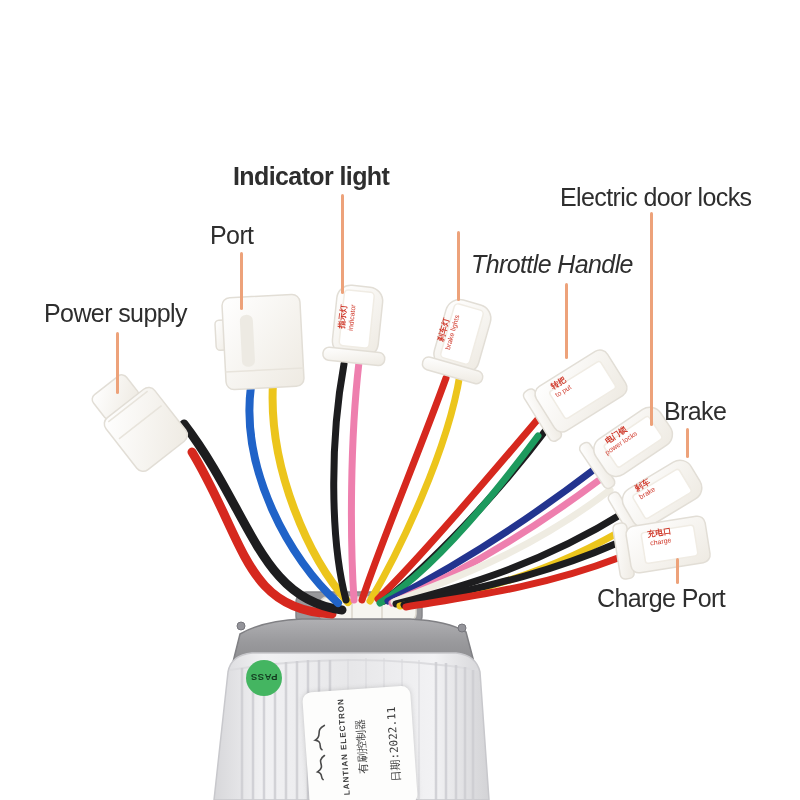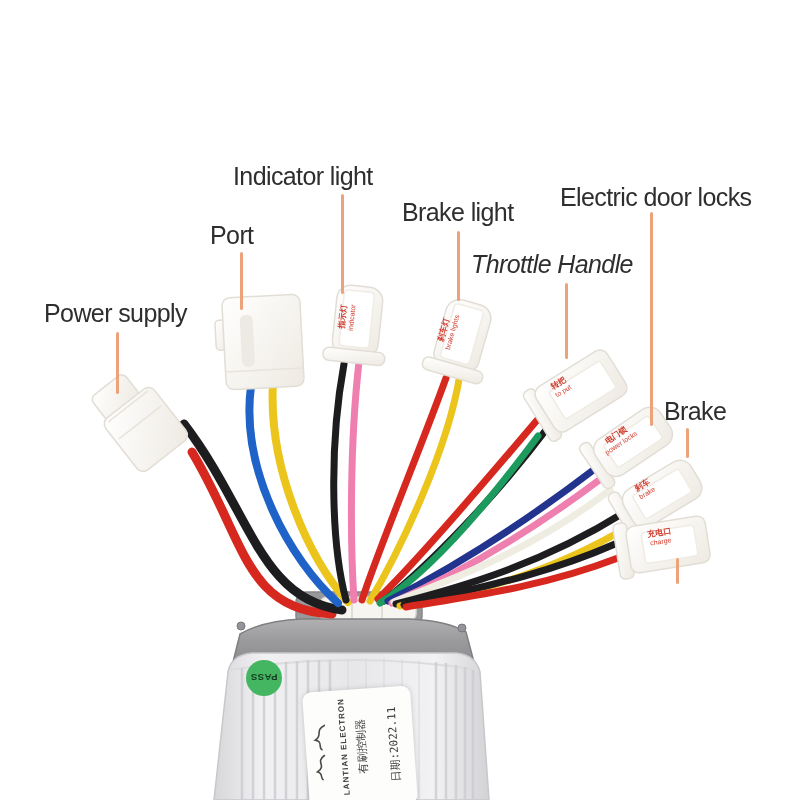--- a/index.html
+++ b/index.html
@@ -175,25 +175,25 @@
   <div class="leader" style="left:240px;top:252px;height:58px;"></div>
   <div class="leader" style="left:341px;top:194px;height:100px;"></div>
   <div class="leader" style="left:457px;top:231px;height:70px;"></div>
   <div class="leader" style="left:565px;top:283px;height:76px;"></div>
   <div class="leader" style="left:650px;top:212px;height:214px;"></div>
   <div class="leader" style="left:686px;top:428px;height:30px;"></div>
   <div class="leader" style="left:676px;top:558px;height:26px;"></div>
 
   <div class="callout" style="left:44px;top:300px;text-align:right;">Power supply</div>
   <div class="callout" style="left:210px;top:222px;">Port</div>
-  <div class="callout" style="left:233px;top:163px;">Indicator light</div>
-  <div class="callout" style="left:402px;top:199px;">Brake light</div>
+  <div class="callout" style="left:233px;top:163px;font-weight:bold;">Indicator light</div>
   <div class="callout" style="left:471px;top:251px;font-style:italic;">Throttle Handle</div>
   <div class="callout" style="left:560px;top:184px;">Electric door locks</div>
   <div class="callout" style="left:664px;top:398px;">Brake</div>
+  <div class="callout" style="left:597px;top:585px;">Charge Port</div>
 
   <div class="pass">
     <span>PASS</span>
   </div>
 
   <div class="ctrl-label">
     <svg class="logo-squiggle" width="26" height="64" viewBox="0 0 26 64">
       <path d="M18,6 C8,10 16,16 8,20 C16,22 10,28 14,30" fill="none" stroke="#4a4a4a" stroke-width="1.6" stroke-linecap="round"></path>
       <path d="M16,36 C6,42 18,46 8,52 C14,54 10,58 13,60" fill="none" stroke="#4a4a4a" stroke-width="1.6" stroke-linecap="round"></path>
     </svg>

